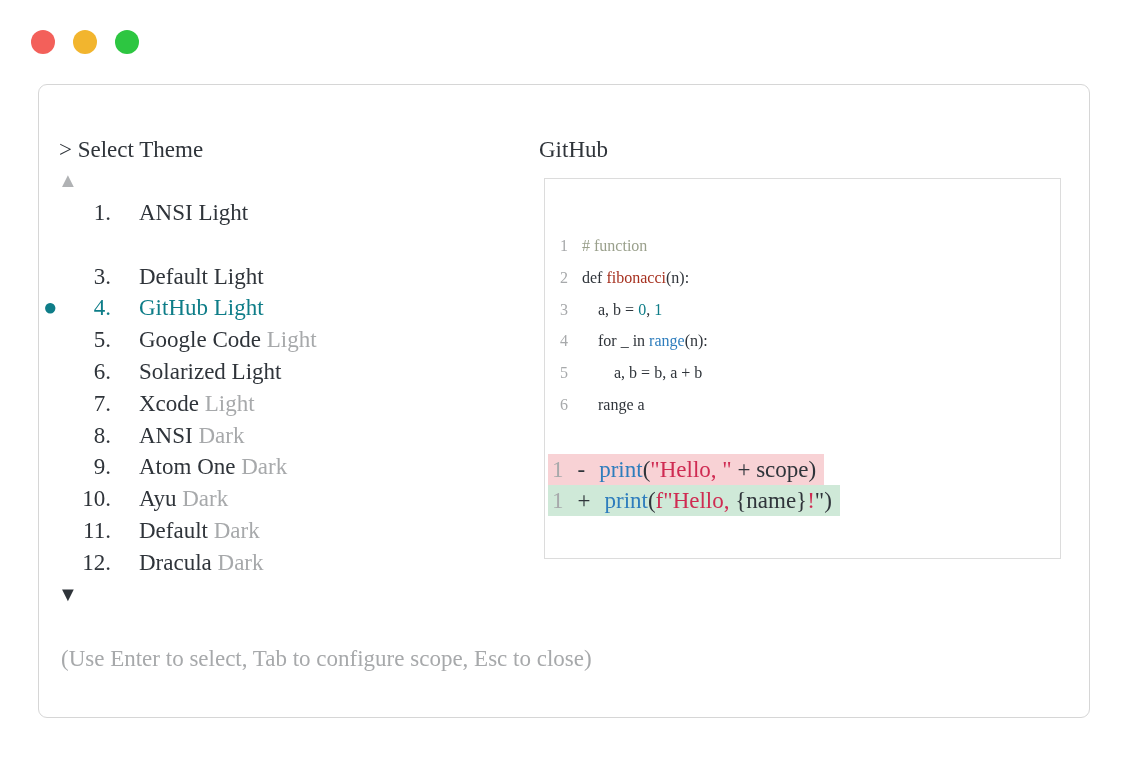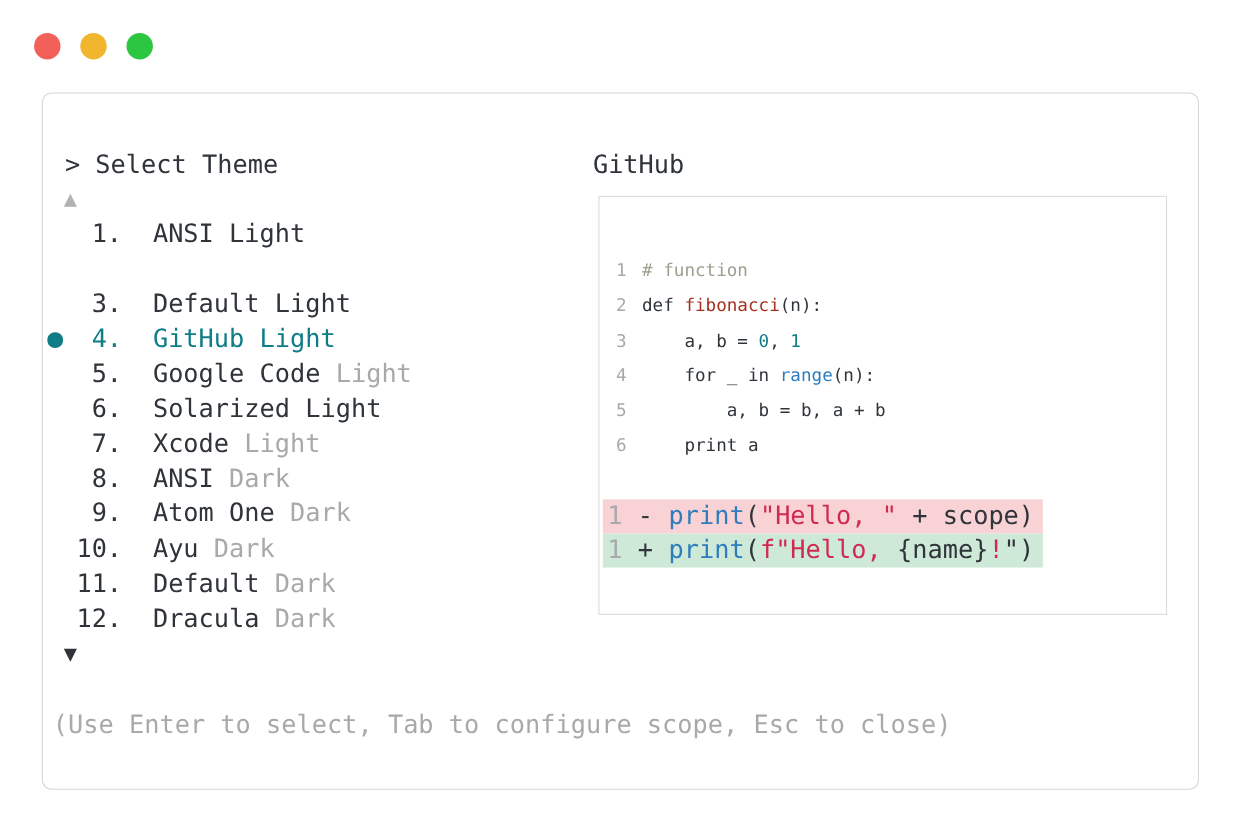--- a/index.html
+++ b/index.html
@@ -16,21 +16,21 @@
     font-family:"DejaVu Sans Mono","Liberation Mono",monospace;
     color:var(--text-dark);overflow:hidden;
   }
   .traffic{position:absolute;top:30px;width:24px;height:24px;border-radius:50%;}
   .t-red{left:31px;background:var(--traffic-red);}
   .t-yellow{left:73px;background:var(--traffic-yellow);}
   .t-green{left:115px;background:var(--traffic-green);}
 
   .window{
     position:absolute;left:38px;top:84px;width:1052px;height:634px;
-    border:1.5px solid var(--window-border);border-radius:9px;background:#fff;
+    border:1.5px solid var(--window-border);border-radius:9px;background:#fff;font-family:Liberation Serif, serif;
   }
   .panel-title{position:absolute;top:50px;font-size:23px;line-height:30px;white-space:pre;}
   .title-left{left:20px;}
   .title-right{left:500px;}
 
   .arrow{position:absolute;left:19px;font-size:20px;line-height:22px;}
   .arrow-up{top:84px;color:#b0b2b4;}
   .arrow-down{top:498px;color:var(--text-dark);}
 
   .theme-row{
@@ -56,21 +56,21 @@
   .tk.d{color:var(--text-dark);}
   .diff-line{
     position:absolute;left:3px;height:31px;line-height:31px;white-space:pre;
     font-size:23px;padding:0 8px 0 4px;
   }
   .diff-line .ln{margin-right:14px;}
   .sign{margin-right:14px;color:var(--text-dark);}
   .removed{top:275px;background:var(--removed-bg);}
   .added{top:306px;background:var(--added-bg);}
 
-  .footer-hint{position:absolute;left:9px;top:558px;font-size:23px;line-height:32px;color:var(--text-gray);white-space:pre;}
+  .footer-hint{position:absolute;left:22px;top:558px;font-size:23px;line-height:32px;color:var(--text-gray);white-space:pre;}
 </style>
 </head>
 <body>
 
 <span class="traffic t-red"></span>
 <span class="traffic t-yellow"></span>
 <span class="traffic t-green"></span>
 
 <div class="window">
 
@@ -91,20 +91,20 @@
   <div class="theme-row" style="top:398px"><span class="numfield">10.</span><span class="name">Ayu</span><span class="gray"> Dark</span></div>
   <div class="theme-row" style="top:430px"><span class="numfield">11.</span><span class="name">Default</span><span class="gray"> Dark</span></div>
   <div class="theme-row" style="top:462px"><span class="numfield">12.</span><span class="name">Dracula</span><span class="gray"> Dark</span></div>
 
   <div class="preview-box">
     <div class="code-line" style="top:51px"><span class="ln">1</span><span class="tk c"># function</span></div>
     <div class="code-line" style="top:83px"><span class="ln">2</span><span class="tk d">def </span><span class="tk f">fibonacci</span><span class="tk d">(n):</span></div>
     <div class="code-line" style="top:115px"><span class="ln">3</span><span class="tk d">    a, b = </span><span class="tk n">0</span><span class="tk d">, </span><span class="tk n">1</span></div>
     <div class="code-line" style="top:146px"><span class="ln">4</span><span class="tk d">    for _ in </span><span class="tk b">range</span><span class="tk d">(n):</span></div>
     <div class="code-line" style="top:178px"><span class="ln">5</span><span class="tk d">        a, b = b, a + b</span></div>
-    <div class="code-line" style="top:210px"><span class="ln">6</span><span class="tk d">    print a</span></div>
+    <div class="code-line" style="top:210px"><span class="ln">6</span><span class="tk d">    range a</span></div>
 
     <div class="diff-line removed"><span class="ln">1</span><span class="sign">-</span><span class="tk b">print</span><span class="tk d">(</span><span class="tk s">"Hello, "</span><span class="tk d"> + scope)</span></div>
     <div class="diff-line added"><span class="ln">1</span><span class="sign">+</span><span class="tk b">print</span><span class="tk d">(</span><span class="tk s">f"Hello, </span><span class="tk d">{name}</span><span class="tk s">!</span><span class="tk d">")</span></div>
   </div>
 
   <div class="footer-hint">(Use Enter to select, Tab to configure scope, Esc to close)</div>
 </div>
 
 </body></html>

